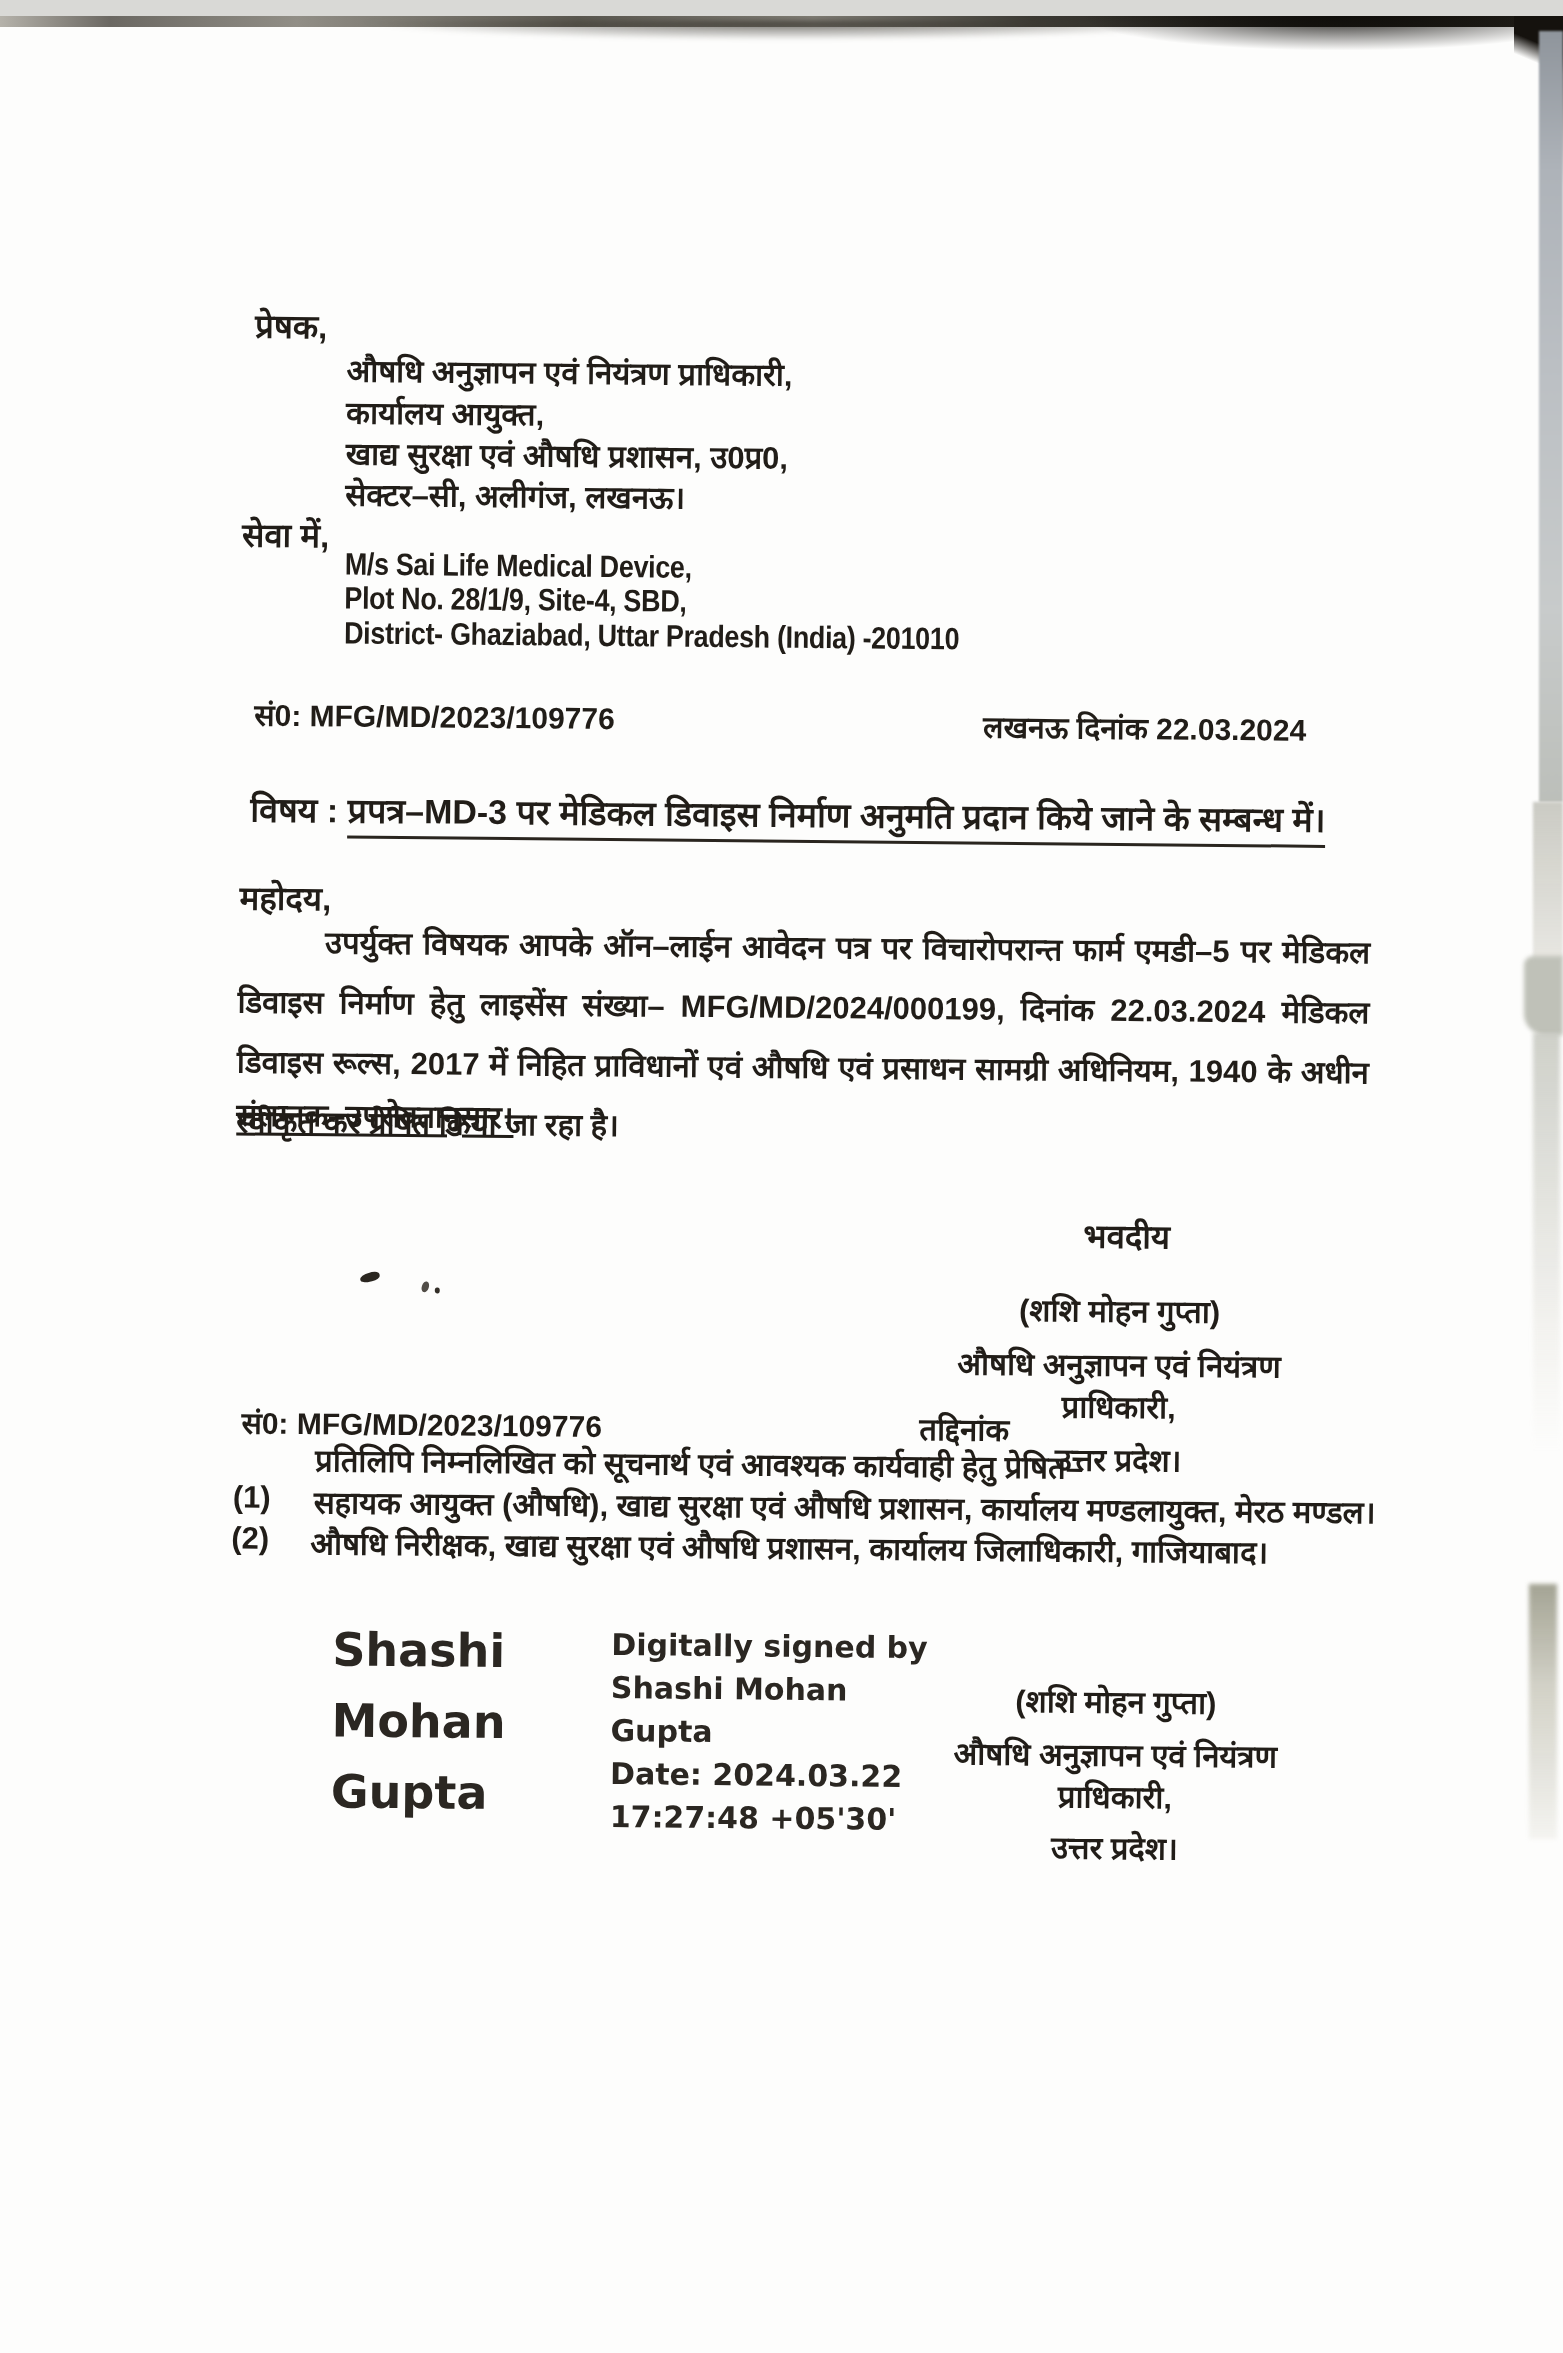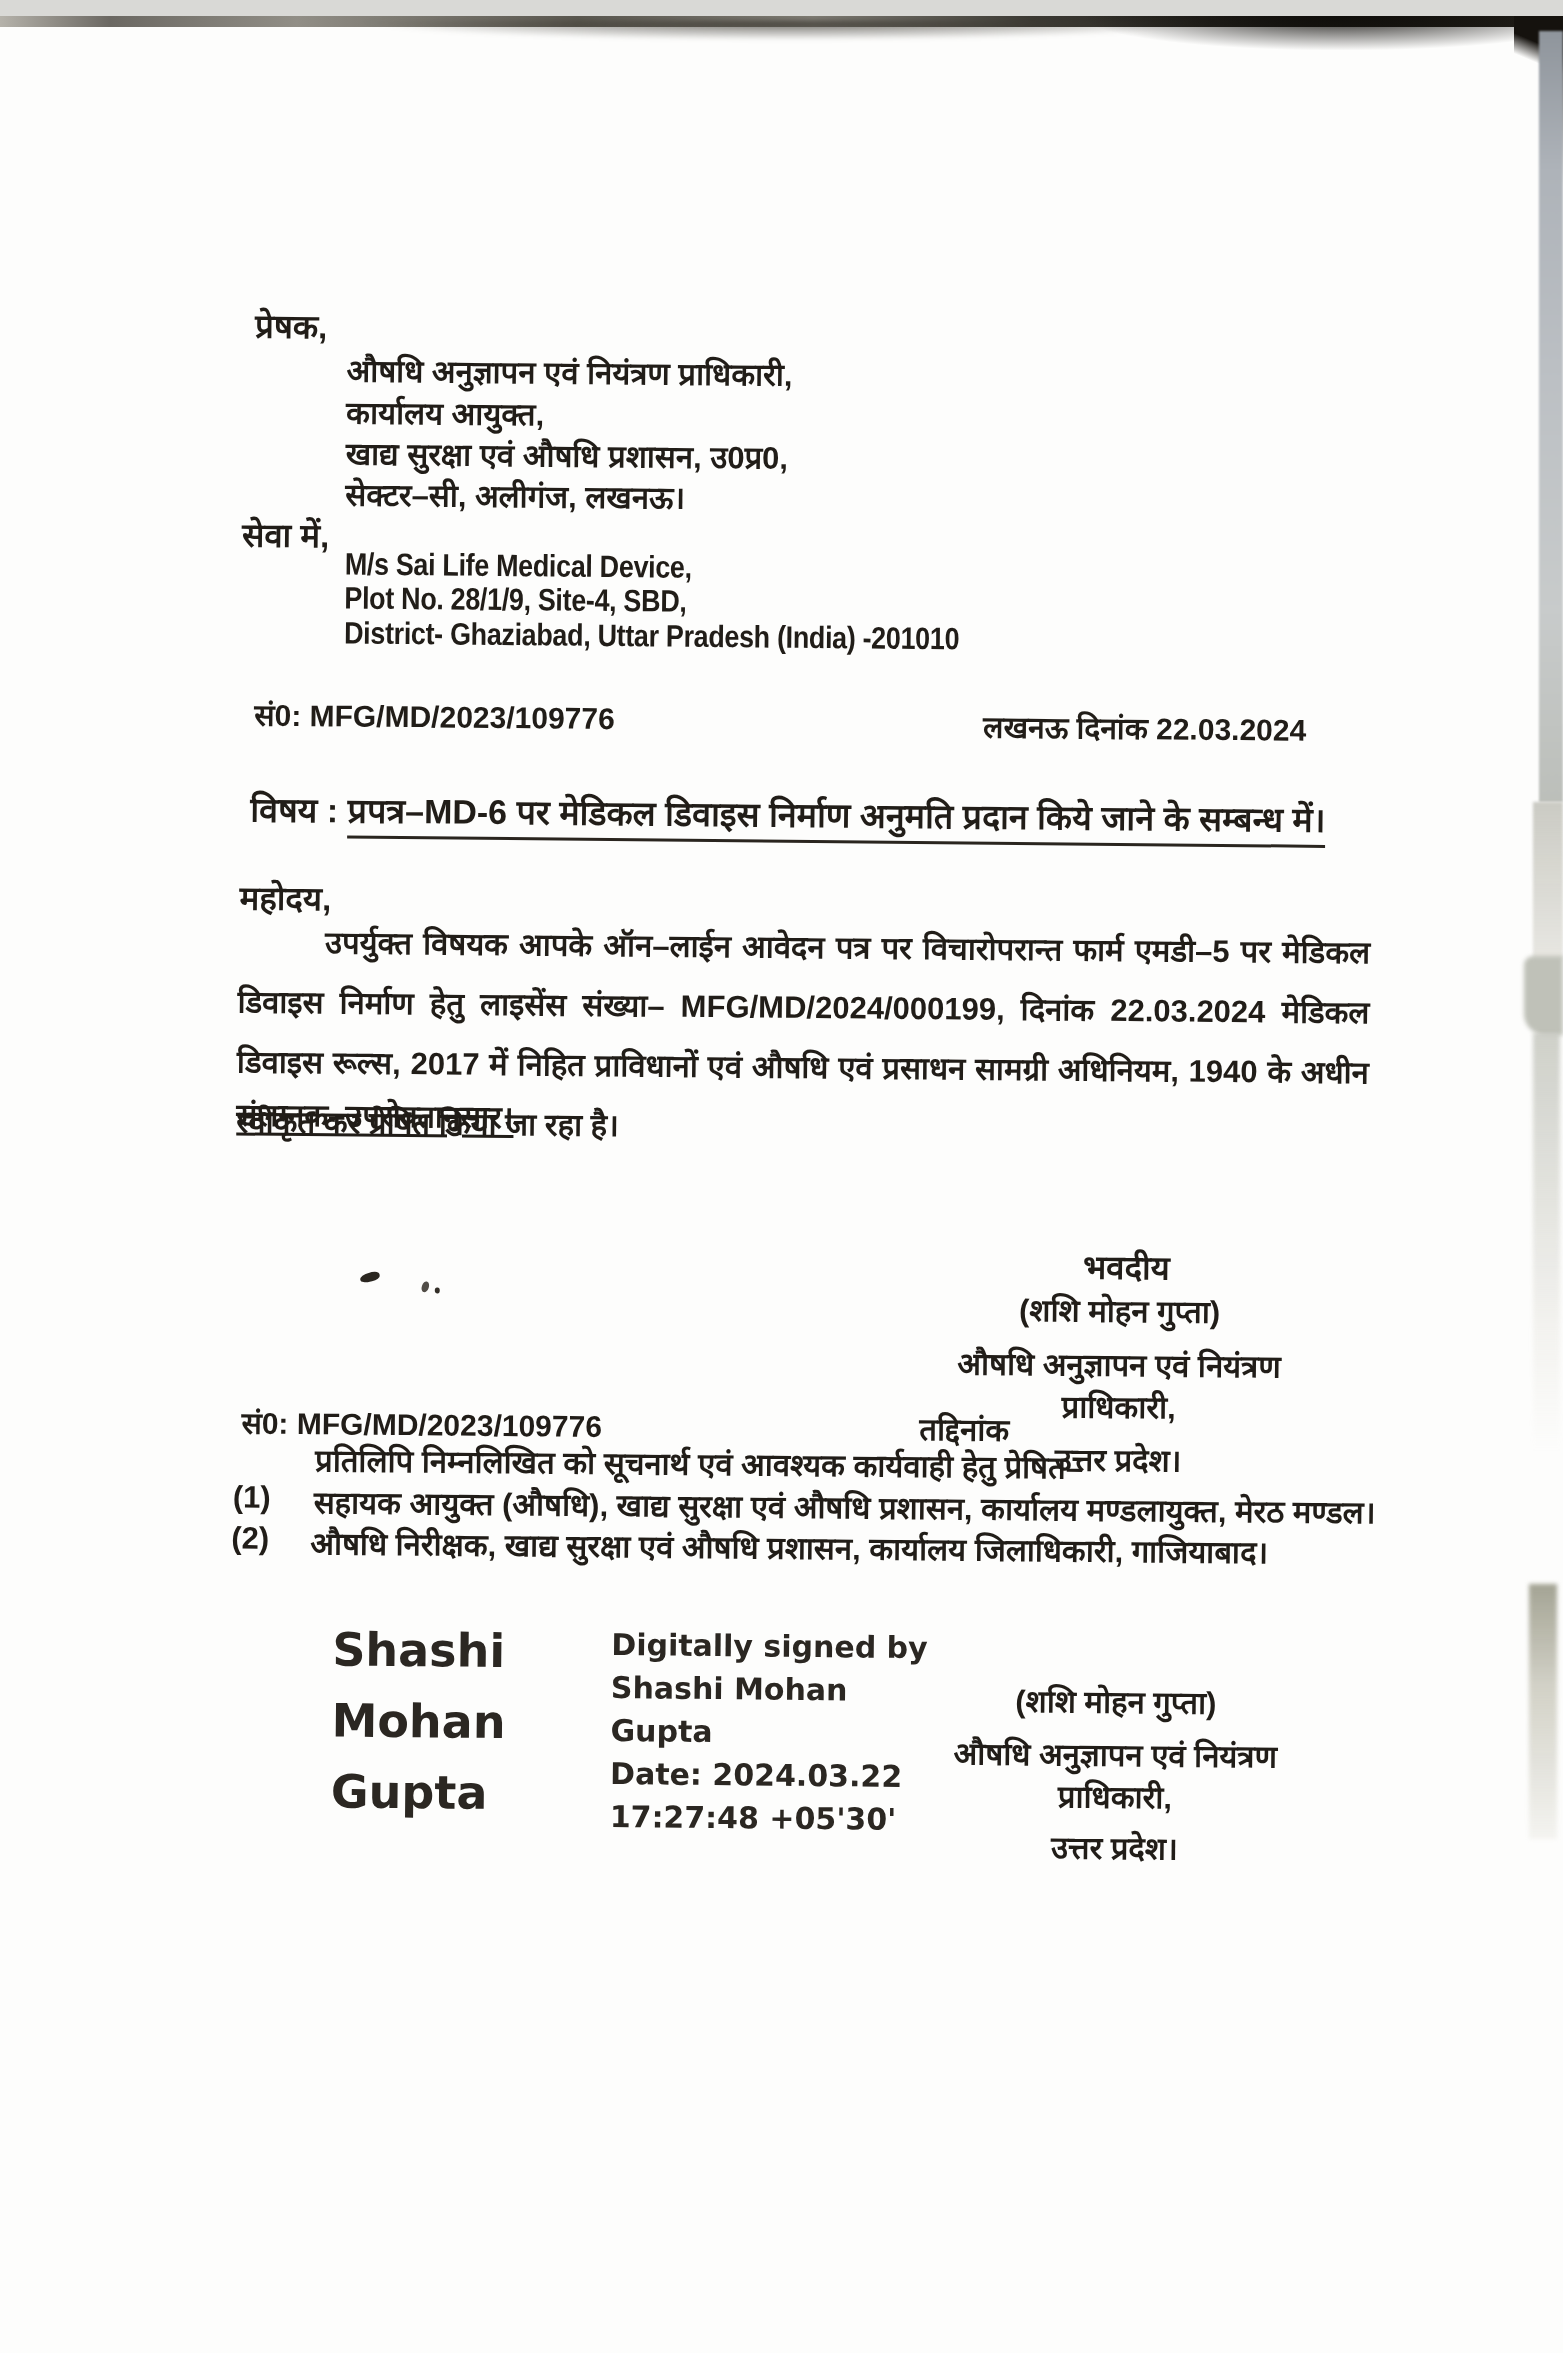--- a/index.html
+++ b/index.html
@@ -87,28 +87,28 @@
     <div class="abs hi-lg" style="left:247px;top:496px;">सेवा में,</div>
     <div class="abs en-addr" style="left:350px;top:530px;">M/s Sai Life Medical Device,</div>
     <div class="abs en-addr" style="left:350px;top:564px;">Plot No. 28/1/9, Site-4, SBD,</div>
     <div class="abs en-addr" style="left:350px;top:599px;">District- Ghaziabad, Uttar Pradesh (India) -201010</div>
 
     <div class="abs refline" style="left:261px;top:678px;">सं0: MFG/MD/2023/109776</div>
     <div class="abs refline" style="left:990px;top:683px;">लखनऊ दिनांक 22.03.2024</div>
 
     <div class="abs subject" style="left:258px;top:770px;">
       <span>विषय :</span>
-      <span class="u"><span>प्रपत्र–</span><span>MD-6</span> <span>पर मेडिकल डिवाइस निर्माण अनुमति प्रदान किये जाने के सम्बन्ध में।</span></span>
+      <span class="u"><span>प्रपत्र–</span><span>MD-3</span> <span>पर मेडिकल डिवाइस निर्माण अनुमति प्रदान किये जाने के सम्बन्ध में।</span></span>
     </div>
 
     <div class="abs hi-lg" style="left:248px;top:859px;">महोदय,</div>
     <div class="para">उपर्युक्त विषयक आपके ऑन–लाईन आवेदन पत्र पर विचारोपरान्त फार्म एमडी–5 पर मेडिकल डिवाइस निर्माण हेतु लाइसेंस संख्या– MFG/MD/2024/000199, दिनांक 22.03.2024 मेडिकल डिवाइस रूल्स, 2017 में निहित प्राविधानों एवं औषधि एवं प्रसाधन सामग्री अधिनियम, 1940 के अधीन स्वीकृत कर प्रेषित किया जा रहा है।</div>
     <div class="abs hi enc" style="left:247px;top:1077px;">संलग्नक–उपरोक्तानुसार।</div>
 
-    <div class="abs hi-lg" style="left:1095px;top:1220px;">भवदीय</div>
+    <div class="abs hi-lg" style="left:1095px;top:1189px;">भवदीय</div>
     <div class="sig-col" style="top:1265px;">
       <div class="hi">(शशि मोहन गुप्ता)</div>
       <div class="hi" style="margin-top:12px;">औषधि अनुज्ञापन एवं नियंत्रण प्राधिकारी,</div>
       <div class="hi" style="margin-top:10.5px;">उत्तर प्रदेश।</div>
     </div>
 
     <div class="abs refline" style="left:255px;top:1386px;">सं0: MFG/MD/2023/109776</div>
     <div class="abs hi" style="left:933px;top:1385px;">तद्दिनांक</div>
     <div class="abs hi" style="left:329px;top:1422px;">प्रतिलिपि निम्नलिखित को सूचनार्थ एवं आवश्यक कार्यवाही हेतु प्रेषित–</div>
     <div class="abs hi" style="left:247px;top:1464px;">(1)</div>

